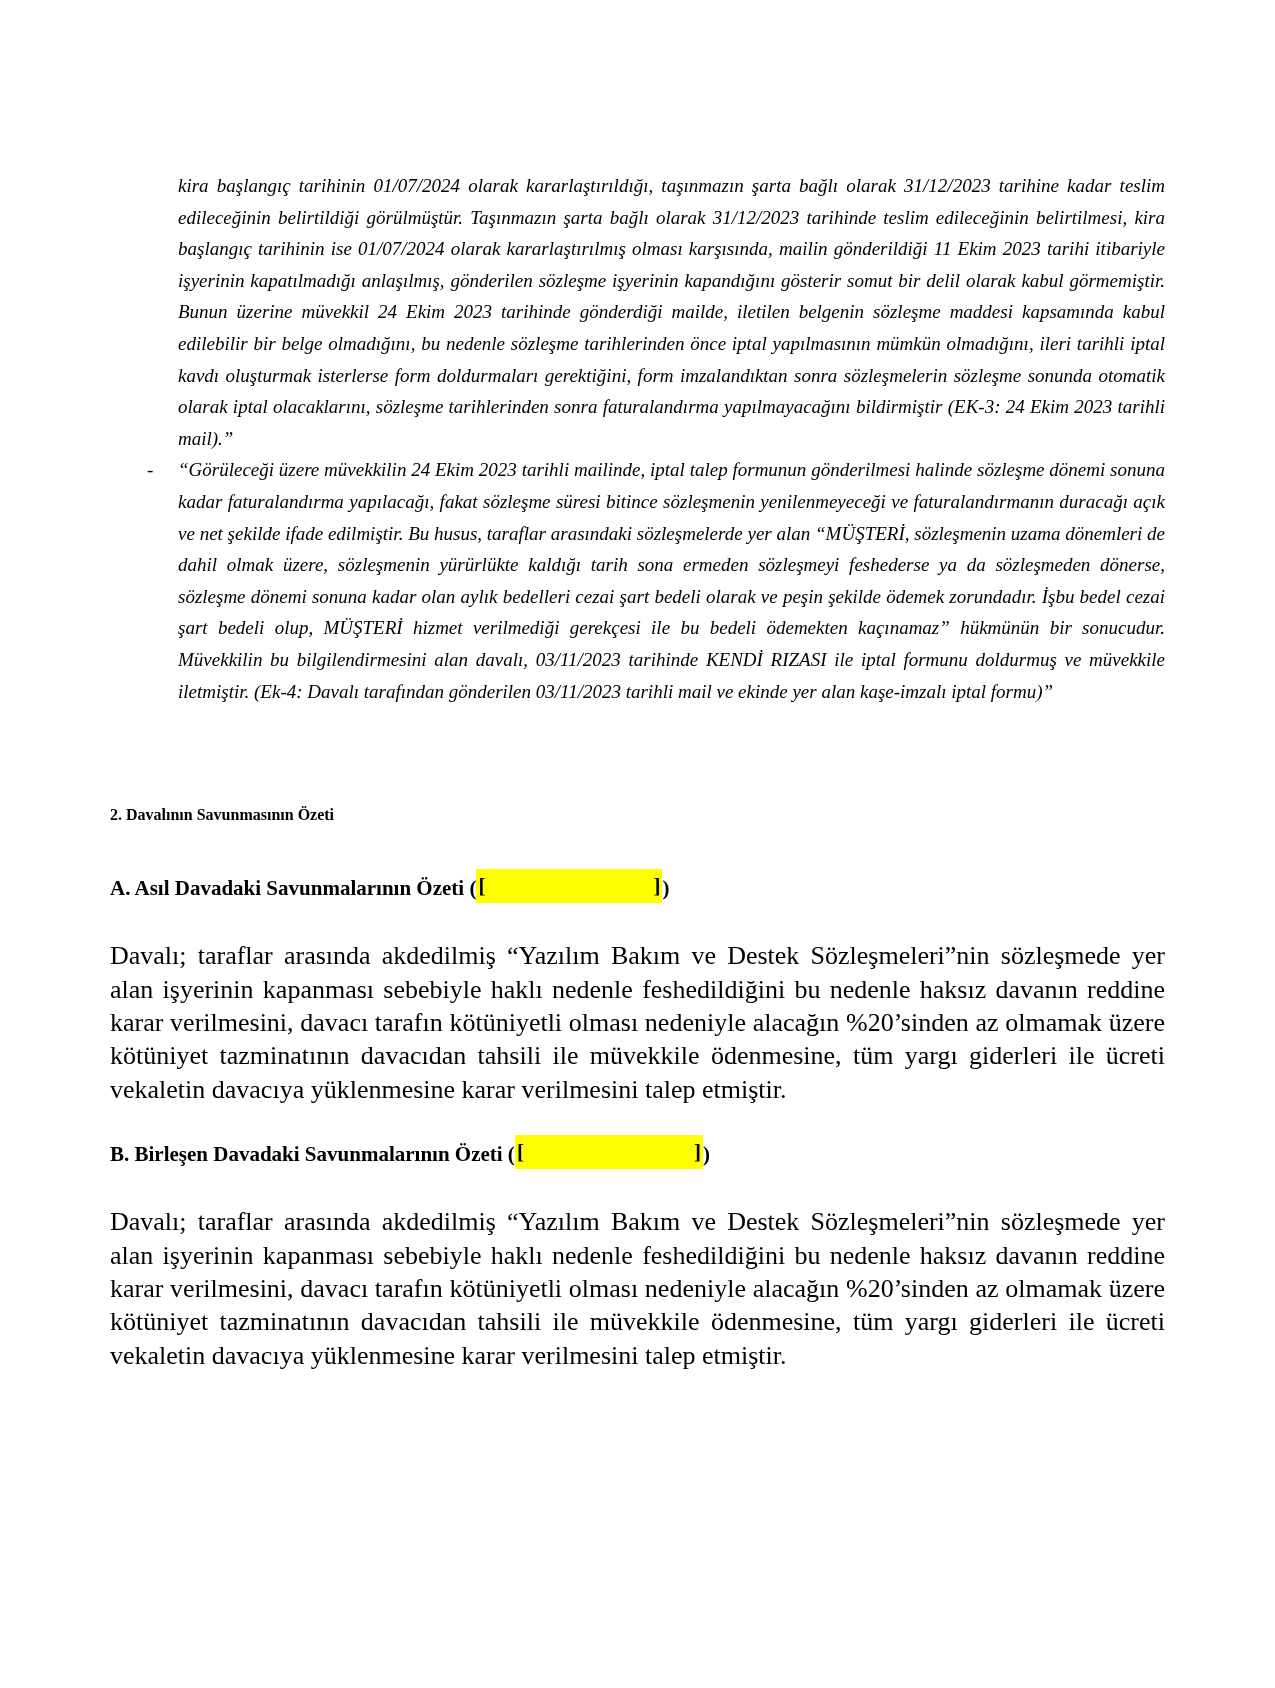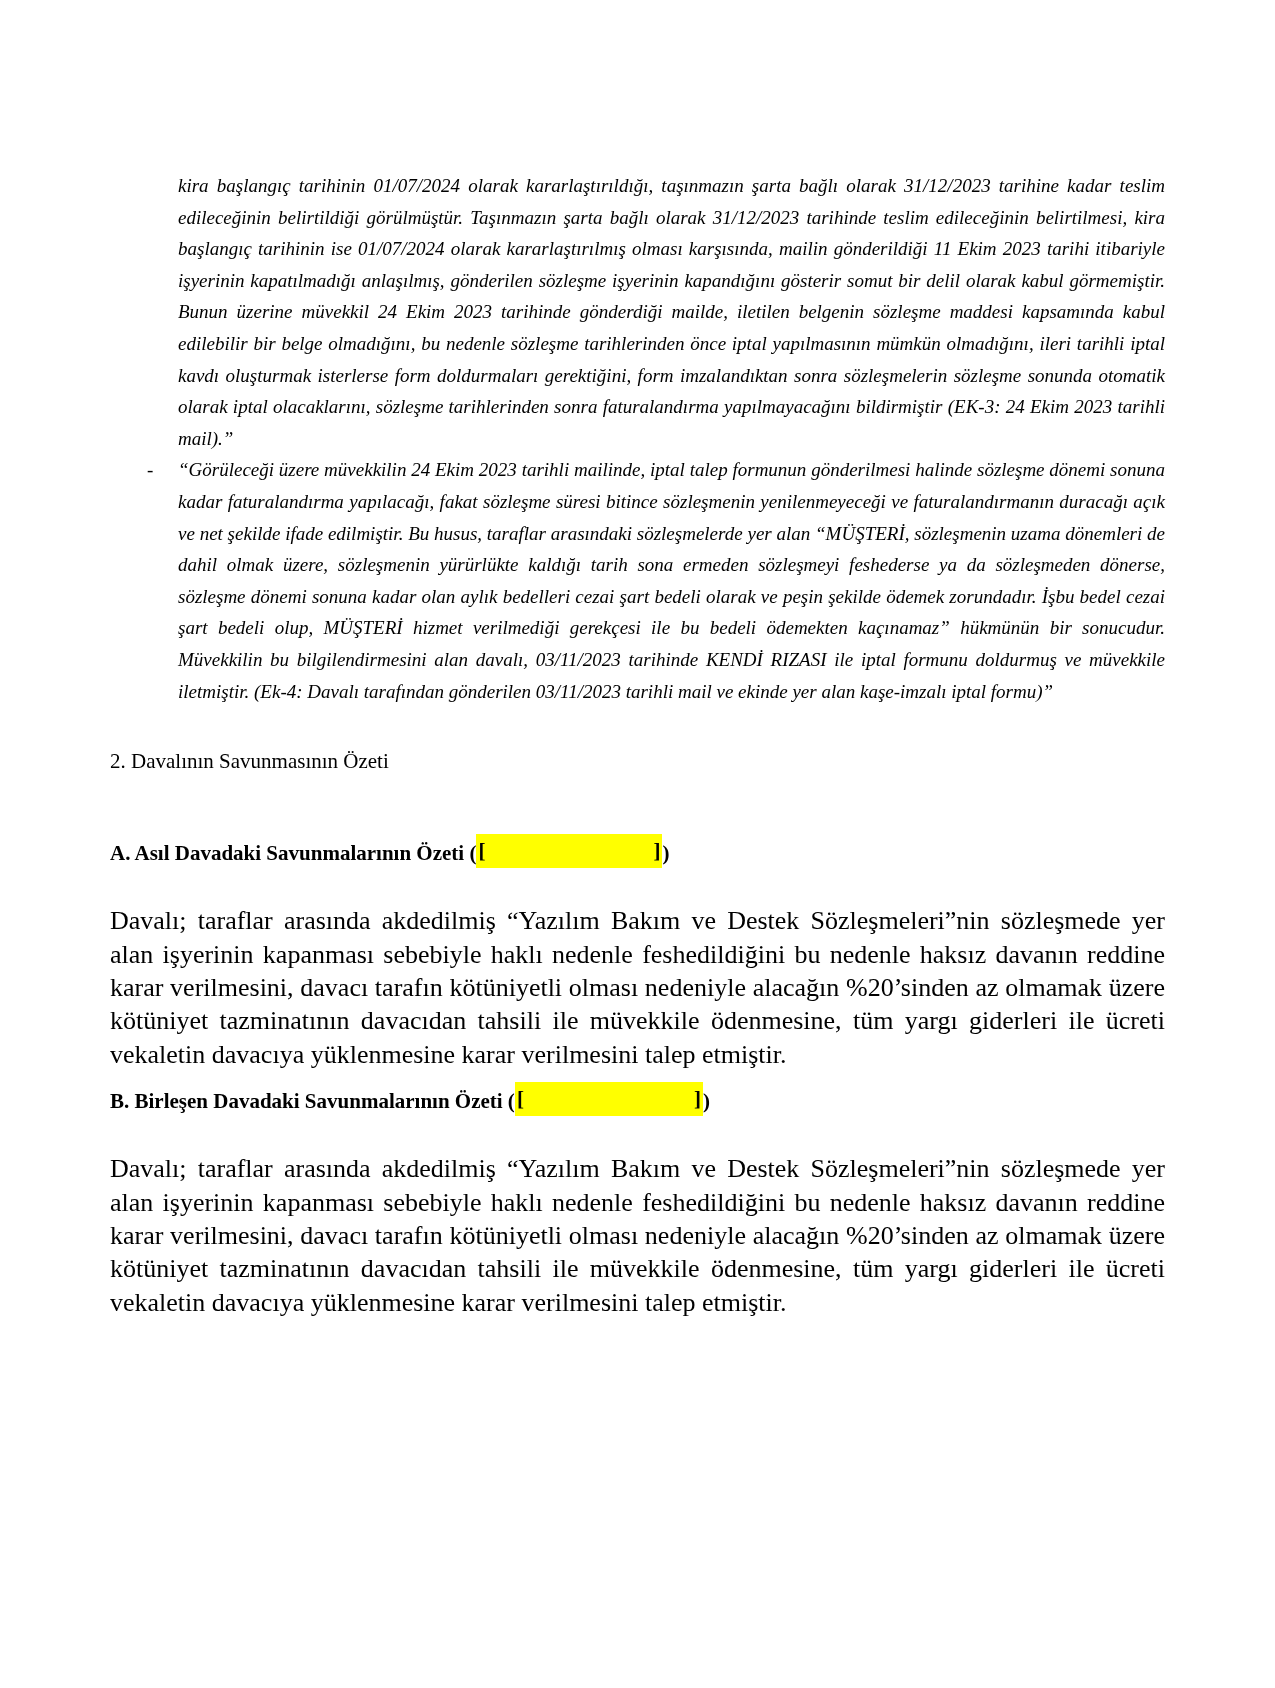--- a/index.html
+++ b/index.html
@@ -34,27 +34,27 @@
     margin: 0;
   }
   .quote-bullet .dash-marker {
     position: absolute;
     left: -31px;
     top: 0;
     font-style: italic;
   }
   
   .section-title {
-    margin-top: 39px;
-    font-size: 21px;
-    font-weight: normal;
+    margin-top: 93px;
+    font-size: 16px;
+    font-weight: bold;
     line-height: 30px;
   }
   .sub-heading {
-    margin-top: 58px;
+    margin-top: 39px;
     font-size: 21px;
     font-weight: bold;
     line-height: 30px;
     white-space: nowrap;
   }
   .hl {
     background: #ffff00;
     display: inline-block;
     vertical-align: bottom;
     line-height: 34px;
@@ -67,21 +67,21 @@
   .hl-gap-a { width: 168px; }
   .hl-gap-b { width: 170px; }
   
   .body-para {
     margin: 36px 0 0 0;
     font-size: 26px;
     line-height: 33.4px;
     text-align: justify;
   }
   .body-para-b { margin-top: 36px; }
-  .sub-heading-b { margin-top: 11px; }
+  .sub-heading-b { margin-top: 29px; }
   
   .closing-line {
     margin-top: 37px;
     font-size: 20px;
     font-weight: bold;
     text-decoration: underline;
     line-height: 30px;
   }
   
   .page-number {

